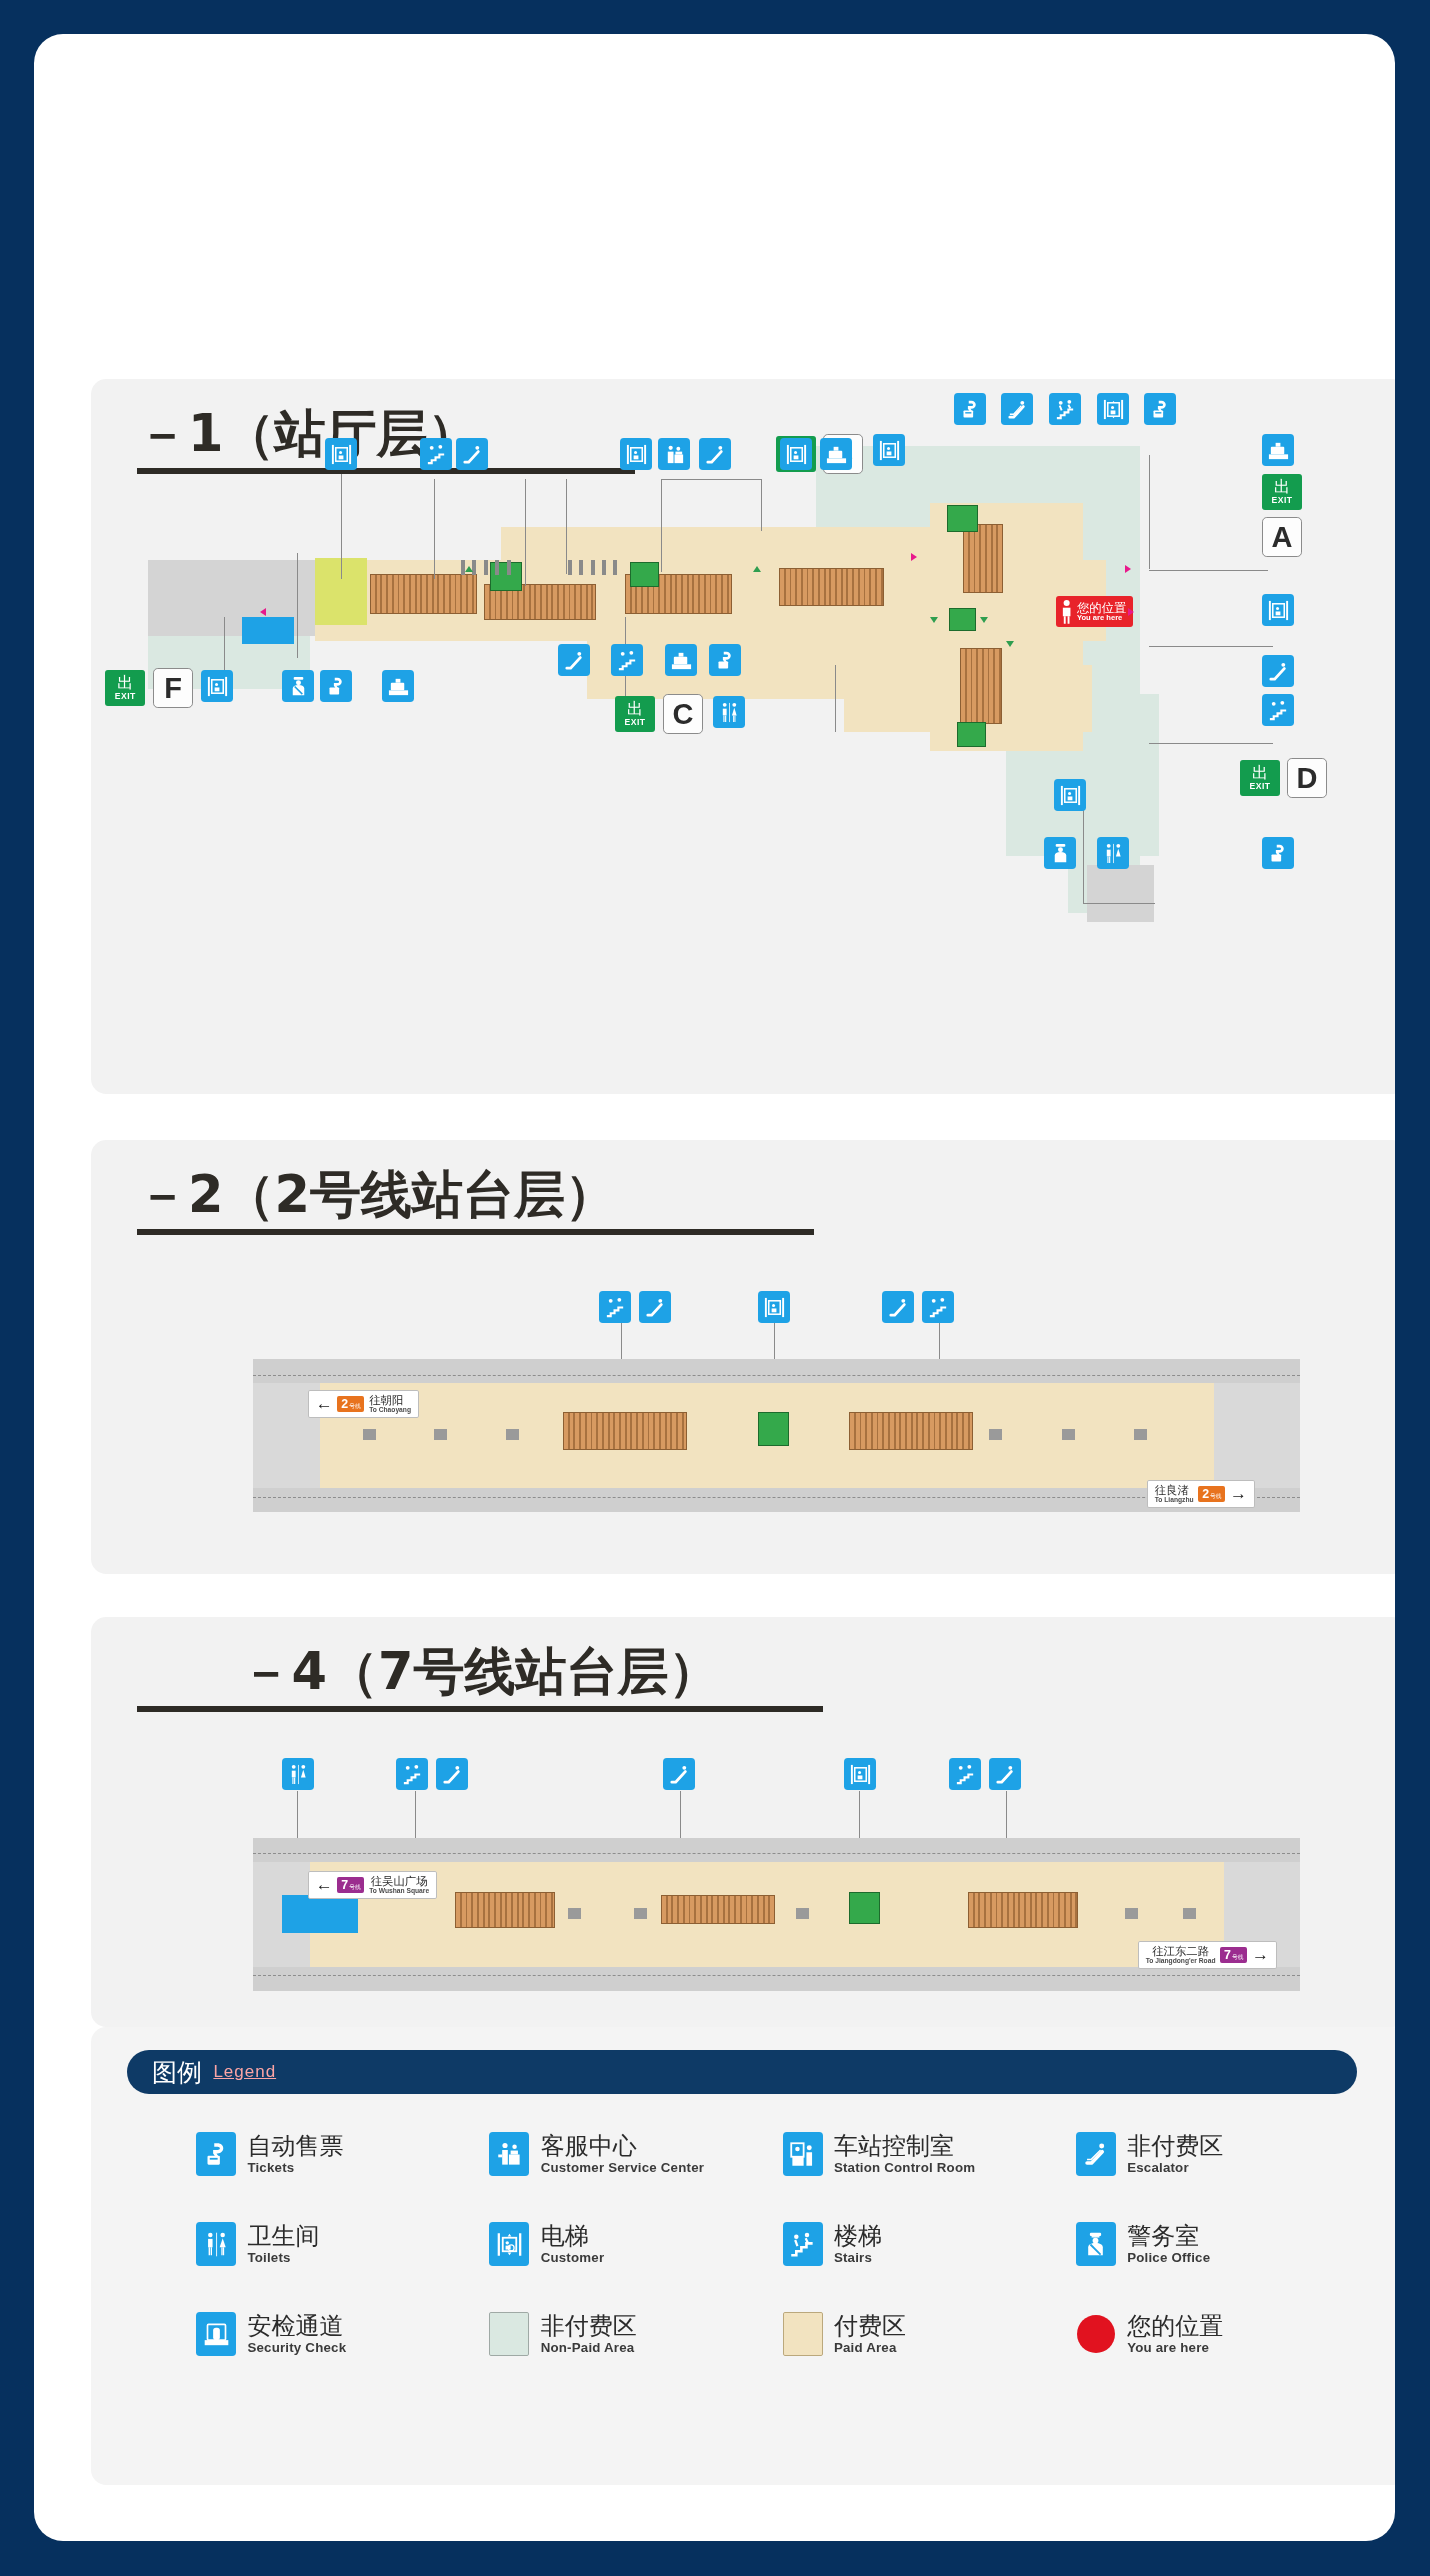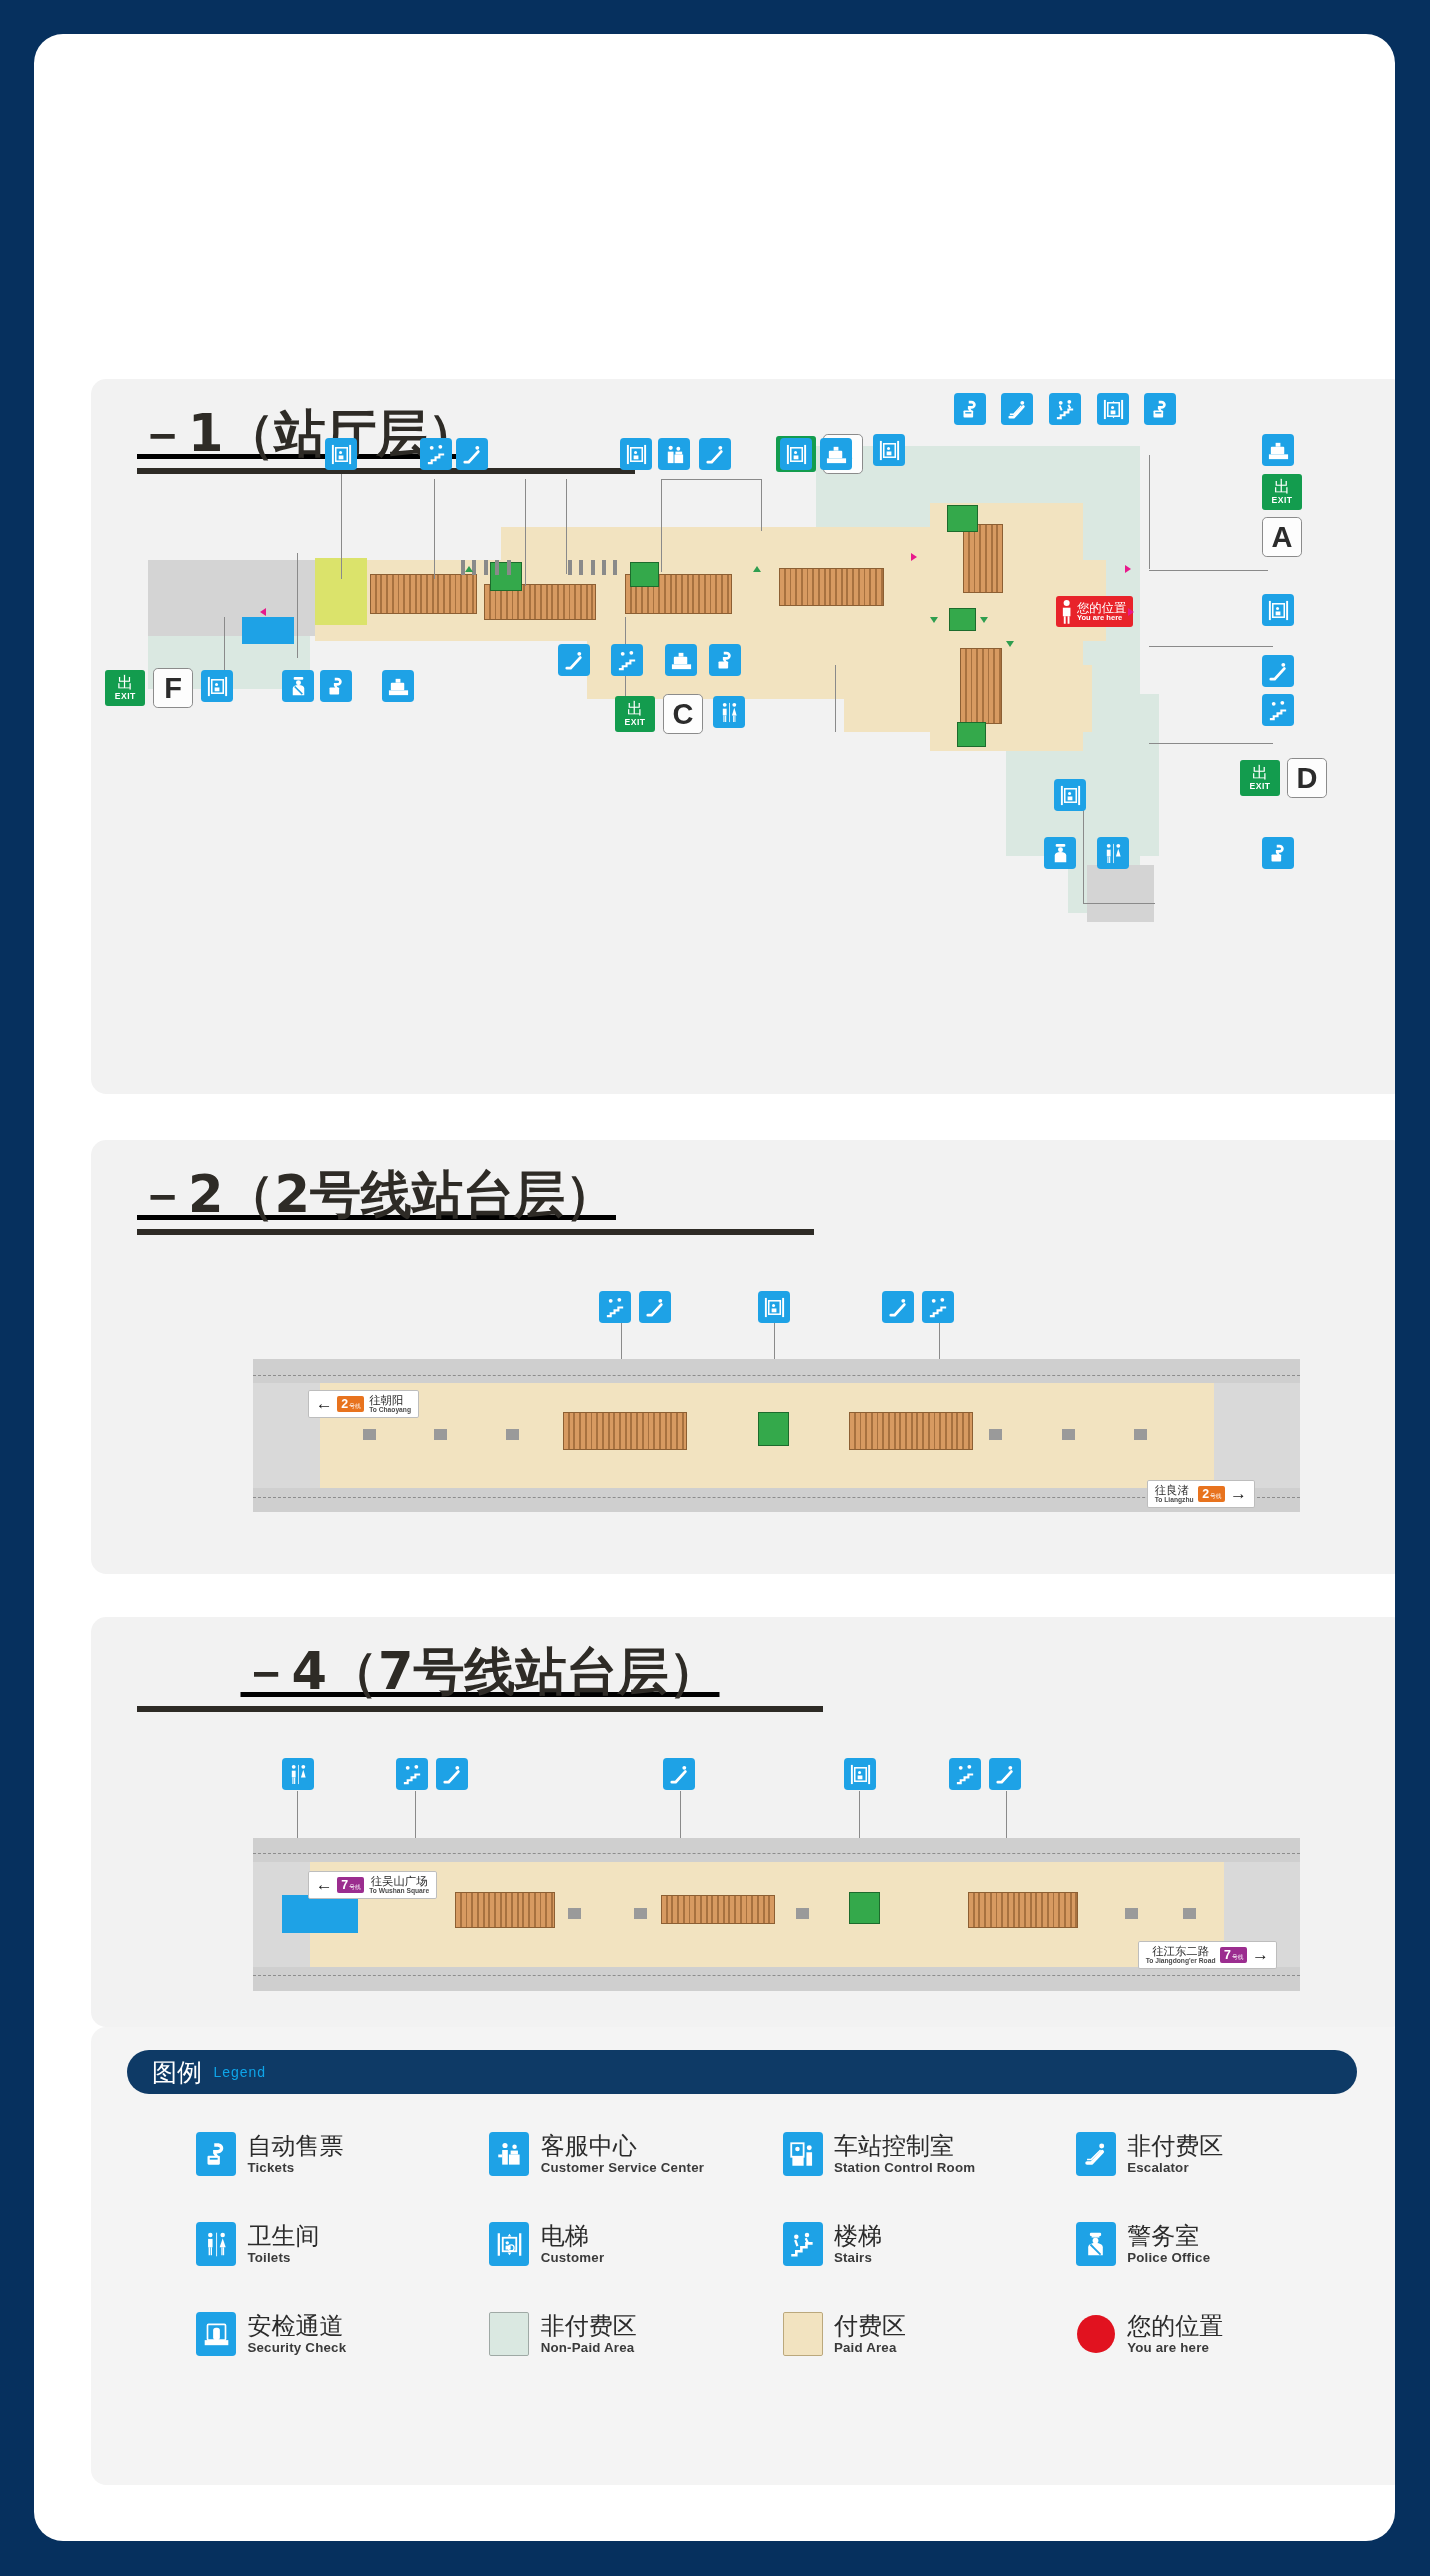--- a/index.html
+++ b/index.html
@@ -33,21 +33,21 @@
   
   .panel{
     position:absolute; left:57px; width:1316px;
     background:#f2f2f2; border-radius:15.3px;
   }
   #panel-l1{ top:345px; height:715px; }
   #panel-l2{ top:1106px; height:434px; }
   #panel-l4{ top:1583px; height:410px;text-align:center; }
   #panel-legend{ top:1993px; height:458px; background:#f4f4f4; }
 
-  .floor-head{ position:absolute; left:46px; top:29px;text-decoration:underline; }
+  .floor-head{ position:absolute; left:46px; top:29px; }
   .floor-title{
     font-size:51px; color:#2e2b26; font-weight:bold;
     font-family:"DejaVu Sans",sans-serif; white-space:nowrap; line-height:1;
   }
   .floor-rule{ height:6.7px; background:#2e2b26; margin-top:8.6px; }
 
   
   .ic{ position:absolute; background:#1ea2e6; border-radius:3.8px;
        display:flex; align-items:center; justify-content:center; }
   .ic svg{ display:block; }
@@ -112,21 +112,21 @@
   .dir-cn{ font-size:11.4px; color:#2b2b2b; font-family:"DejaVu Sans",sans-serif; white-space:nowrap;}
   .dir-en{ font-size:6.7px; font-weight:bold; color:#4a4a4a; white-space:nowrap; }
 
   
   .legend-head{
     position:absolute; left:36px; top:23px; width:1230px; height:44px;
     background:#0e3a66; border-radius:22px; display:flex; align-items:center;
     padding-left:25px; gap:11.4px;
   }
   .legend-head .lh-cn{ color:#fff; font-size:25px; font-family:"DejaVu Sans",sans-serif; }
-  .legend-head .lh-en{ color:#0ea5e9; font-size:14px; letter-spacing:1px; }
+  .legend-head .lh-en{ color:#fca5a5; font-size:17px; letter-spacing:1px;text-decoration:underline; }
 
   .legend-grid{
     position:absolute; left:105px; top:105px; width:1173px;
     display:grid; grid-template-columns:repeat(4,1fr); row-gap:46px;
   }
   .lg-item{ display:flex; align-items:center; gap:11.4px; }
   .lg-swatch{ width:40px; height:44px; flex:0 0 auto; border-radius:3.8px;
       background:#1ea2e6; display:flex; align-items:center; justify-content:center; }
   .lg-swatch.plain{ border:1px solid #9fa9a5; border-radius:1.9px; }
   .lg-swatch.dot{ background:none; }

